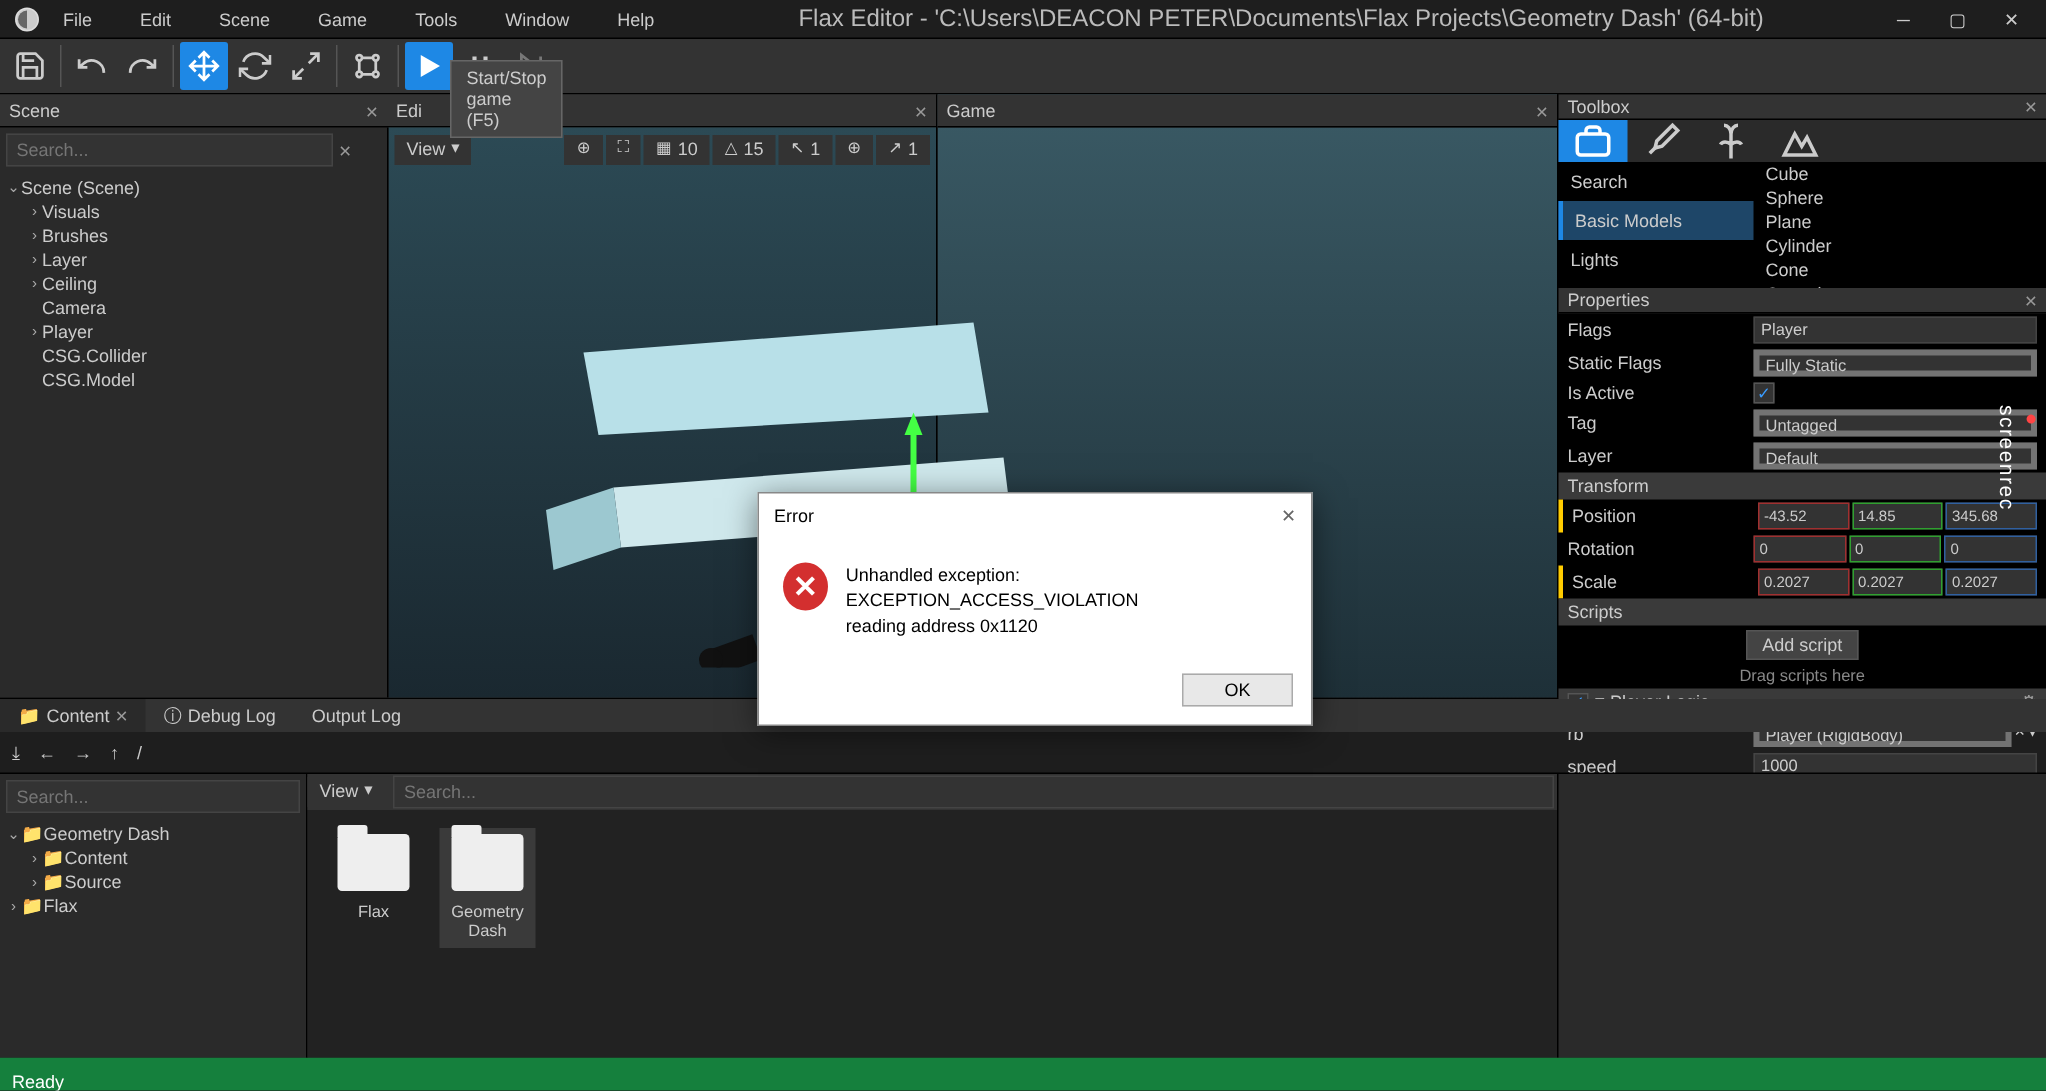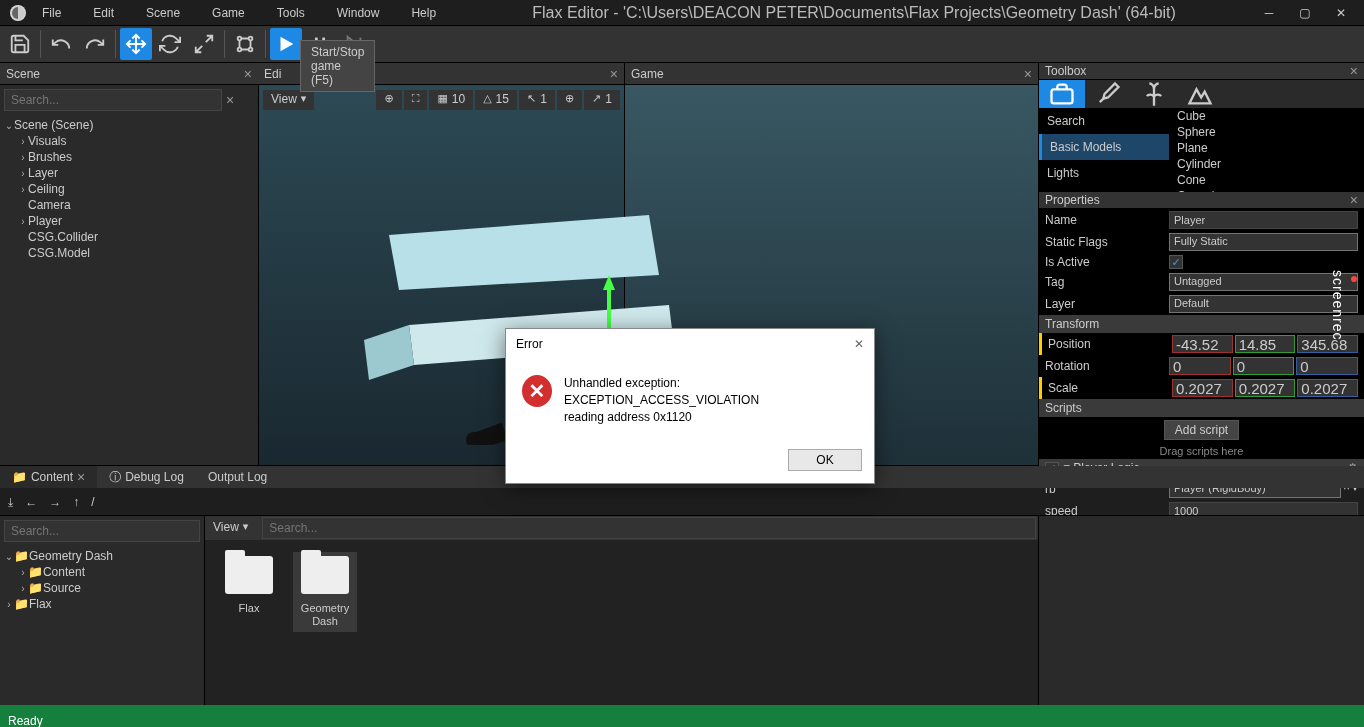--- a/index.html
+++ b/index.html
@@ -37,24 +37,24 @@
 .toolbox-cats{width:130px}
 .toolbox-cats div{padding:6px 8px;cursor:pointer}
 .toolbox-cats div.active{background:#1e4668;border-left:3px solid #1e88e5}
 .toolbox-items{flex:1;overflow:hidden}
 .toolbox-items div{padding:1px 8px;font-size:12px}
 .section-head{background:#3a3a3a;padding:2px 6px;display:flex;justify-content:space-between;align-items:center;height:20px}
 .prop-row{display:flex;align-items:center;padding:2px 6px;height:22px}
 .prop-label{width:124px;font-size:12px}
 .prop-val{flex:1}
 .prop-input{background:#333;border:1px solid #444;color:#ccc;padding:1px 4px;width:100%;height:18px;font-size:11px}
-.prop-select{background:#333;border:1px solid #737373;color:#ccc;padding:1px 4px;width:100%;height:18px;font-size:11px}
+.prop-select{background:#333;border:4px solid #737373;color:#ccc;padding:1px 4px;width:100%;height:18px;font-size:11px}
 .checkbox{width:14px;height:14px;background:#333;border:1px solid #555;display:flex;align-items:center;justify-content:center;color:#3a9cff;font-size:11px}
 .vec3{display:flex;gap:2px}
-.vec-field{flex:1;background:#333;height:18px;display:flex;align-items:center;padding:0 3px;font-size:15px;position:relative}
+.vec-field{flex:1;background:#333;height:18px;display:flex;align-items:center;padding:0 3px;font-size:10px;position:relative}
 .vec-field.x{border:1px solid #a03030}
 .vec-field.y{border:1px solid #30a030}
 .vec-field.z{border:1px solid #3060a0}
 .yellowbar{border-left:3px solid #ffcc00}
 .bottom{height:240px;display:flex;flex-direction:column;border-top:1px solid #000}
 .bottom-tabs{height:22px;background:#333;display:flex;align-items:center}
 .btab{padding:0 12px;height:22px;display:flex;align-items:center;gap:4px;cursor:pointer}
 .btab.active{background:#2a2a2a}
 .bottom-body{flex:1;display:flex}
 .content-left{width:205px;background:#2a2a2a;border-right:1px solid #000}
@@ -307,21 +307,21 @@
         <div>Cone</div>
         <div>Capsule</div>
       </div>
     </div>
 
     <div class="panel-head">
         <span>Properties</span>
         <span class="close-x">×</span>
       </div>
     <div class="prop-row">
-        <span class="prop-label">Name</span>
+        <span class="prop-label">Flags</span>
         <div class="prop-val"><input class="prop-input" value="Player" style=""></div>
       </div>
     <div class="prop-row">
         <span class="prop-label">Static Flags</span>
         <div class="prop-val">
           <div class="prop-select">Fully Static</div>
         </div>
       </div>
     <div class="prop-row">
         <span class="prop-label">Is Active</span>

